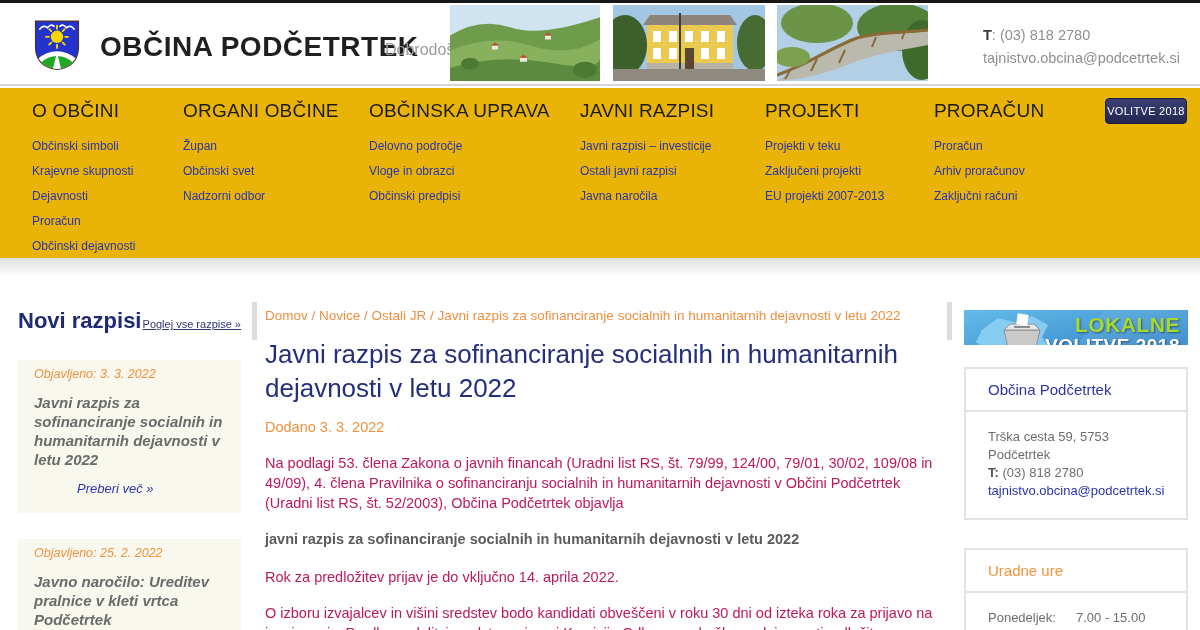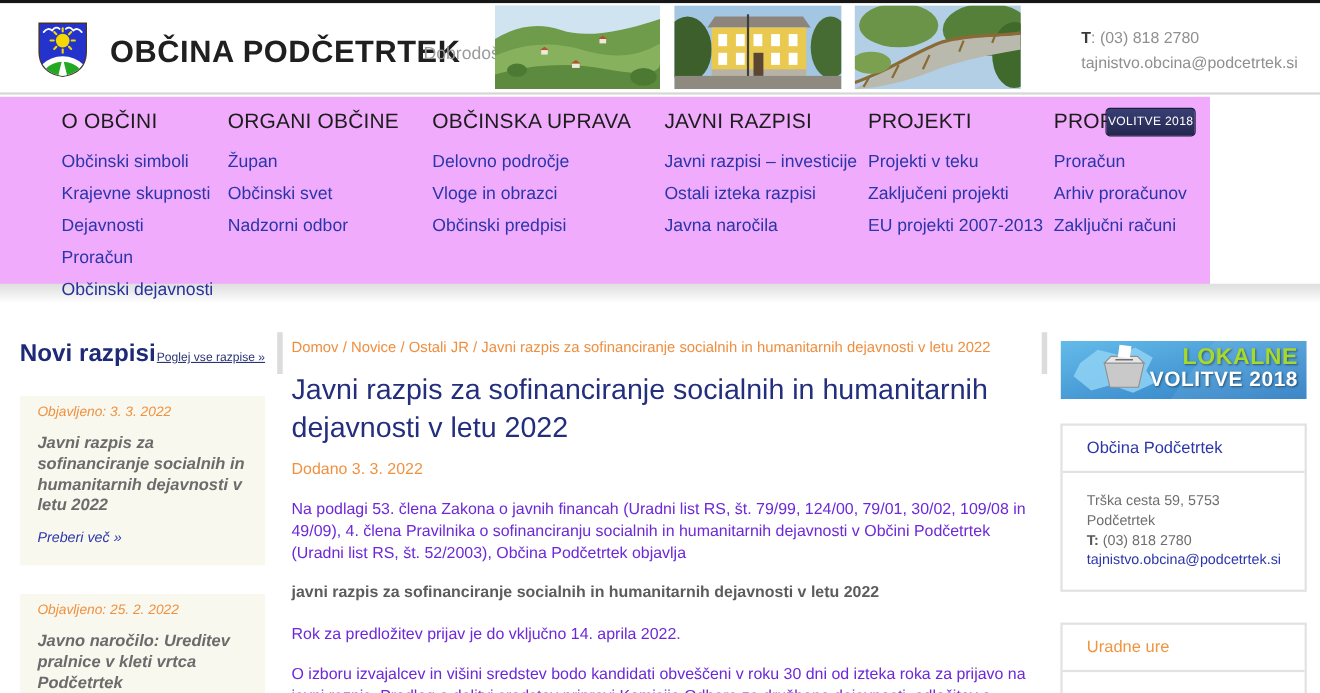--- a/index.html
+++ b/index.html
@@ -20,27 +20,27 @@
   .photo { position:absolute; top:2px; height:76px; overflow:hidden; background:#cde; }
   .photo svg { display:block; width:100%; height:100%; }
   .photo1 { left:450px; width:150px; }
   .photo2 { left:613px; width:152px; }
   .photo3 { left:777px; width:151px; }
   .hdr-contact { position:absolute; left:983px; top:21px; font-size:14.5px; color:#8f8f8f; line-height:23px; }
   .hdr-contact b { color:#3a3a3a; font-weight:bold; }
   .hdr-contact .email { color:#8f8f8f; text-decoration:none; }
 
   
-  nav { position:absolute; top:88px; left:0; width:1100px; height:170px; background:#f0abfc;padding-left:24px; }
+  nav { position:absolute; top:88px; left:0; width:1200px; height:170px; background:#eab308; }
   .nav-row { display:flex; padding:12px 0 0 32px; }
   .nav-col { flex:0 0 auto; }
   .nav-col.c0{width:151px}.nav-col.c1{width:186px}.nav-col.c2{width:211px}
   .nav-col.c3{width:185px}.nav-col.c4{width:169px}.nav-col.c5{width:160px}
   .nav-head { font-size:19px; font-weight:500; color:#1c1c1c; margin-bottom:17px; letter-spacing:.2px; }
-  .nav-link { display:block; font-size:16px; color:#2b35aa; text-decoration:none;
+  .nav-link { display:block; font-size:12px; color:#2b35aa; text-decoration:none;
               margin-bottom:11px; cursor:pointer; }
   .volitve-btn { position:absolute; top:10px; right:13px; width:82px; height:26px;
                  background:linear-gradient(#3a3f75,#23274f); color:#fff; font-size:11px;
                  font-family:"Liberation Sans",sans-serif; border:1px solid #1b1e3d;
                  border-radius:4px; cursor:pointer; letter-spacing:.3px; }
   .nav-shadow { position:absolute; top:258px; left:0; width:1200px; height:18px;
                 background:linear-gradient(rgba(0,0,0,.13), rgba(0,0,0,0)); }
 
   
   .divider-bar { position:absolute; top:302px; width:5px; height:38px; background:#dcdcdc; }
@@ -48,33 +48,33 @@
 
   
   .sidebar-left { position:absolute; left:18px; top:308px; width:223px; }
   .sl-headrow { display:flex; justify-content:space-between; align-items:baseline; }
   .sl-title { font-size:22px; font-weight:bold; color:#1e2a78; }
   .sl-viewall { font-size:11px; color:#2c3577; text-decoration:underline; cursor:pointer; }
   .news-card { background:#f8f8ef; padding:7px 16px 16px; margin-top:26px;font-style:italic; }
   .news-date { font-size:12.5px; color:#f0913f; margin-bottom:12px; }
   .news-title { font-size:15px; font-weight:bold; color:#6b6b6b; line-height:19px; }
   .news-more { display:inline-block; margin-top:12px; font-size:13px; color:#2b35aa;
-               text-decoration:none; cursor:pointer; }
+               text-decoration:none; cursor:pointer;margin-left:43px; }
 
   
   .article { position:absolute; left:265px; top:304px; width:678px; }
   .breadcrumb { font-size:13.5px; color:#ef8e3f; margin:4px 0 14px; white-space:nowrap; }
   .article h1 { font-size:26px; line-height:34px; font-weight:500; color:#232e7d; margin-bottom:14px; }
   .art-date { font-size:14.5px; color:#f0913f; margin-bottom:18px; }
-  .article p { font-size:14.5px; line-height:20px; color:#6d28d9; margin-bottom:16px; }
+  .article p { font-size:14.5px; line-height:20px; color:#be185d; margin-bottom:16px; }
   .article p.bold { font-weight:bold; color:#5a5c5e; margin-bottom:18px; }
 
   
   .sidebar-right { position:absolute; left:964px; top:310px; width:224px; }
-  .banner { position:relative; width:224px; height:53px; cursor:pointer; overflow:hidden; }
+  .banner { position:relative; width:224px; height:35px; cursor:pointer; overflow:hidden; }
   .banner svg { position:absolute; inset:0; display:block; }
   .banner-text { position:absolute; right:8px; top:4px; text-align:right; line-height:1.05;
                  text-shadow:1px 1px 2px rgba(0,0,0,.45); }
   .banner-l1 { font-size:21px; font-weight:bold; color:#a6d92e; letter-spacing:.5px; }
   .banner-l2 { font-size:19px; font-weight:bold; color:#ffffff; letter-spacing:.5px; }
   .box { border:2px solid #e2e2e2; background:#fff; }
   .box-contact { margin-top:22px; }
   .box-hours { margin-top:28px; }
   .box-head { padding:12px 22px; border-bottom:2px solid #e2e2e2; font-size:15px; }
   .box-contact .box-head { color:#2c35aa; cursor:pointer; }
@@ -200,21 +200,21 @@
       </div>
       <div class="nav-col c2">
         <div class="nav-head">OBČINSKA UPRAVA</div>
         <a class="nav-link">Delovno področje</a>
         <a class="nav-link">Vloge in obrazci</a>
         <a class="nav-link">Občinski predpisi</a>
       </div>
       <div class="nav-col c3">
         <div class="nav-head">JAVNI RAZPISI</div>
         <a class="nav-link">Javni razpisi – investicije</a>
-        <a class="nav-link">Ostali izteka razpisi</a>
+        <a class="nav-link">Ostali javni razpisi</a>
         <a class="nav-link">Javna naročila</a>
       </div>
       <div class="nav-col c4">
         <div class="nav-head">PROJEKTI</div>
         <a class="nav-link">Projekti v teku</a>
         <a class="nav-link">Zaključeni projekti</a>
         <a class="nav-link">EU projekti 2007-2013</a>
       </div>
       <div class="nav-col c5">
         <div class="nav-head">PRORAČUN</div>

